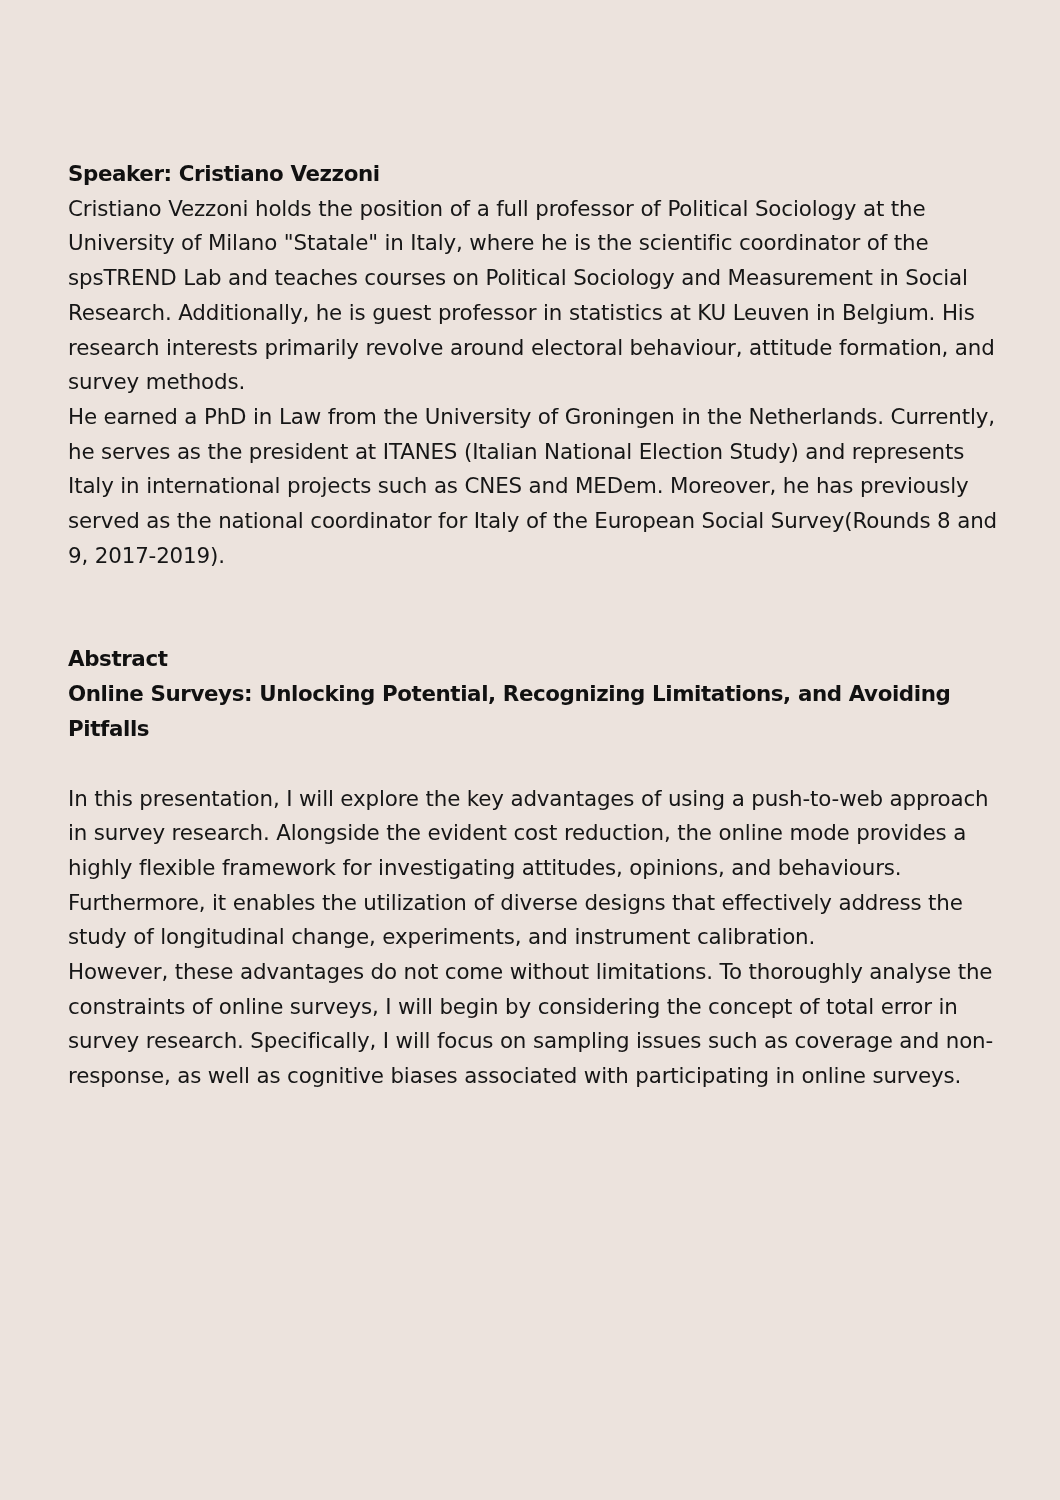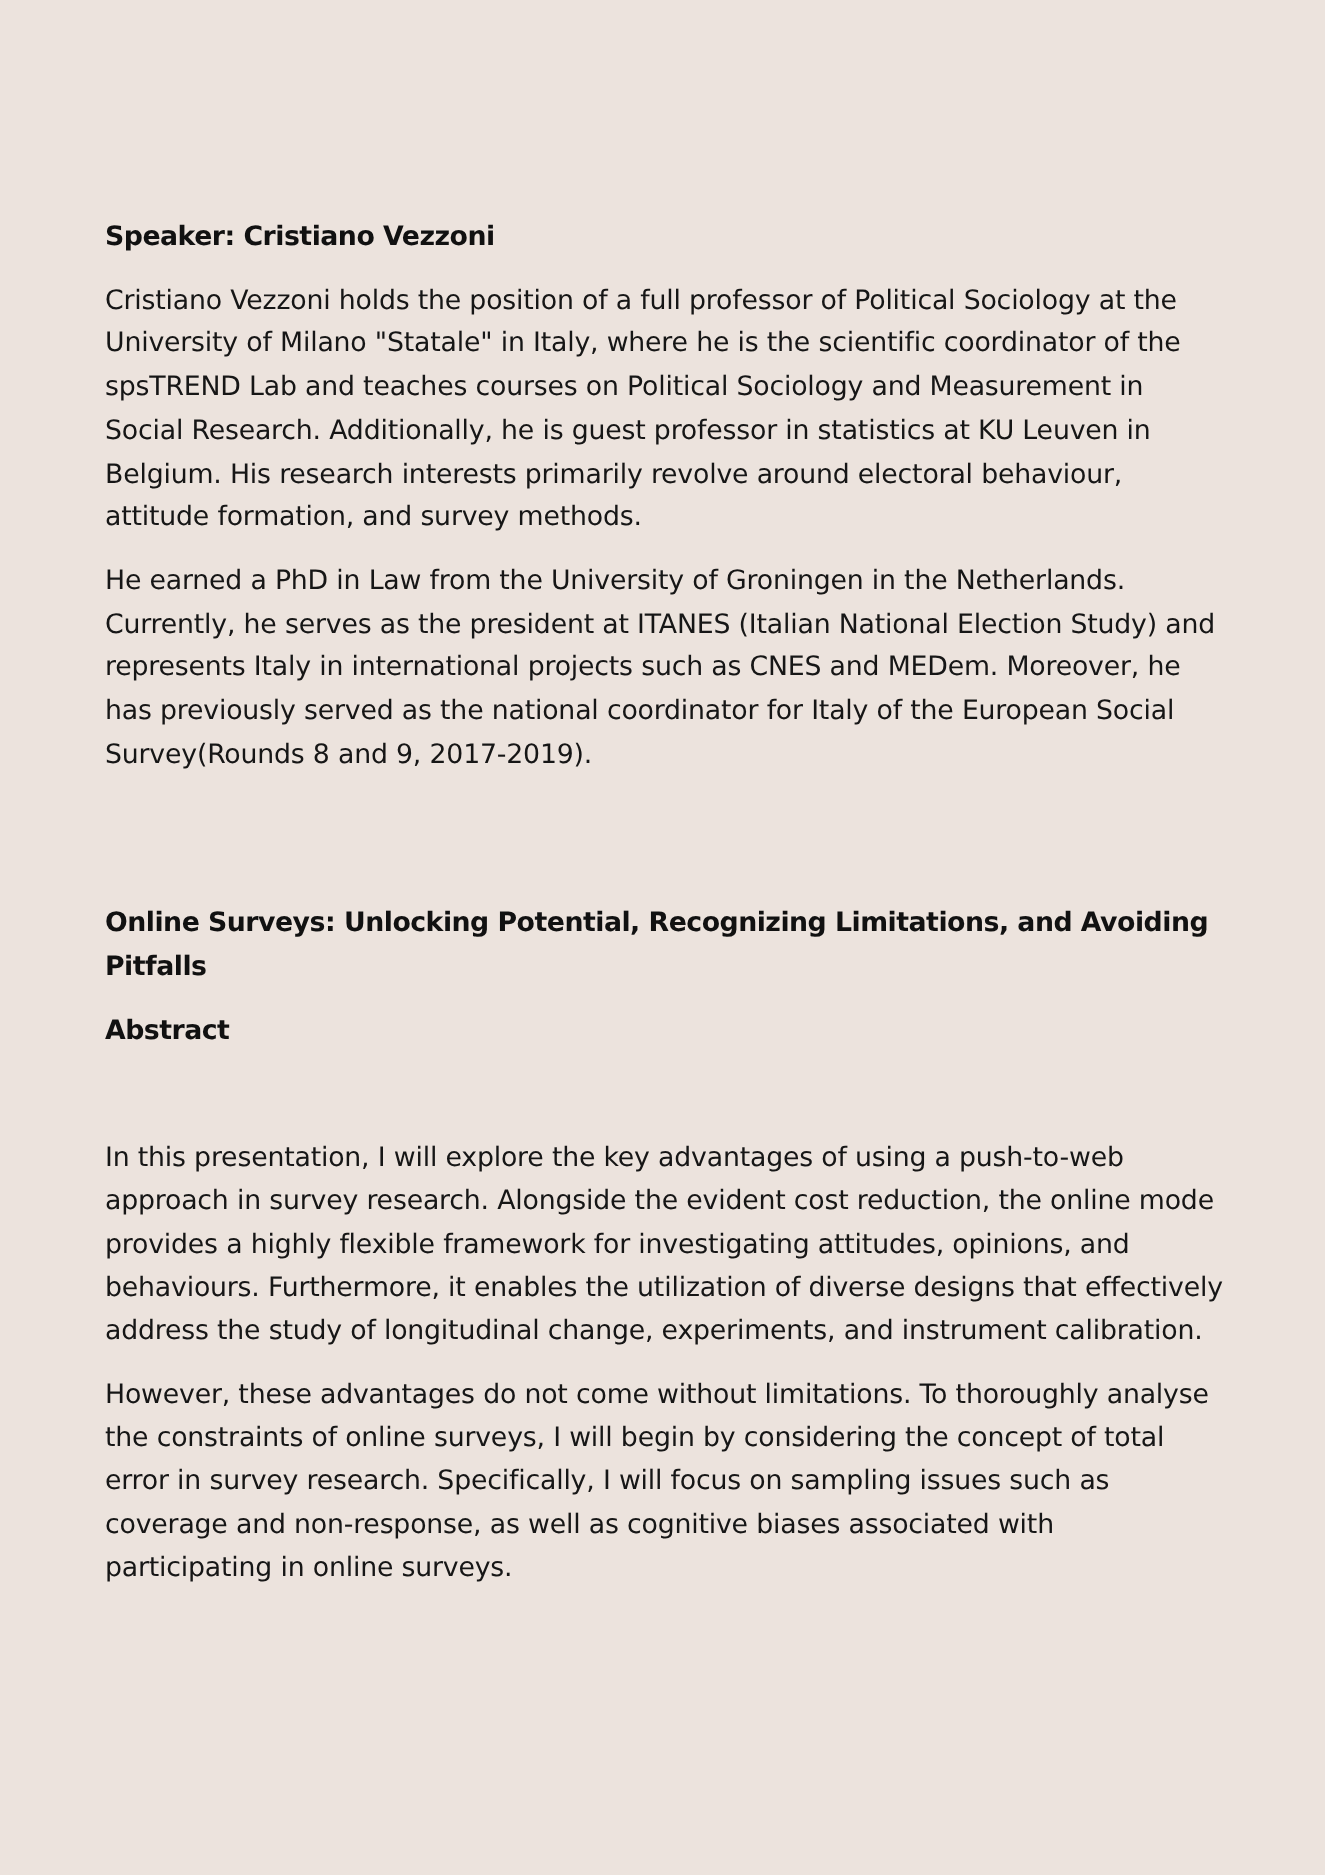--- a/index.html
+++ b/index.html
@@ -23,21 +23,21 @@
       line-height: 34.7px;
       color: #161616;
       letter-spacing: -0.15px;
     }
     .bold {
       font-weight: bold;
       color: #111;
       letter-spacing: -0.4px;
     }
     p {
-      margin: 16px;
+      margin: 0;
     }
     .gap-large {
       height: 69px;
     }
     .gap-small {
       height: 35px;
     }
   </style>
 </head>
 <body>
@@ -45,19 +45,19 @@
 <div class="page">
   <section>
     <p class="bold">Speaker: Cristiano Vezzoni</p>
     <p>Cristiano Vezzoni holds the position of a full professor of Political Sociology at the University of Milano "Statale" in Italy, where he is the scientific coordinator of the spsTREND Lab and teaches courses on Political Sociology and Measurement in Social Research. Additionally, he is guest professor in statistics at KU Leuven in Belgium. His research interests primarily revolve around electoral behaviour, attitude formation, and survey methods.</p>
     <p>He earned a PhD in Law from the University of Groningen in the Netherlands. Currently, he serves as the president at ITANES (Italian National Election Study) and represents Italy in international projects such as CNES and MEDem. Moreover, he has previously served as the national coordinator for Italy of the European Social Survey(Rounds 8 and 9, 2017-2019).</p>
   </section>
 
   <div class="gap-large"></div>
 
   <section>
+    <p class="bold">Abstract</p>
     <p class="bold">Online Surveys: Unlocking Potential, Recognizing Limitations, and Avoiding Pitfalls</p>
-    <p class="bold">Abstract</p>
     <div class="gap-small"></div>
     <p>In this presentation, I will explore the key advantages of using a push-to-web approach in survey research. Alongside the evident cost reduction, the online mode provides a highly flexible framework for investigating attitudes, opinions, and behaviours. Furthermore, it enables the utilization of diverse designs that effectively address the study of longitudinal change, experiments, and instrument calibration.</p>
     <p>However, these advantages do not come without limitations. To thoroughly analyse the constraints of online surveys, I will begin by considering the concept of total error in survey research. Specifically, I will focus on sampling issues such as coverage and non-response, as well as cognitive biases associated with participating in online surveys.</p>
   </section>
 </div>
 
 </body></html>

